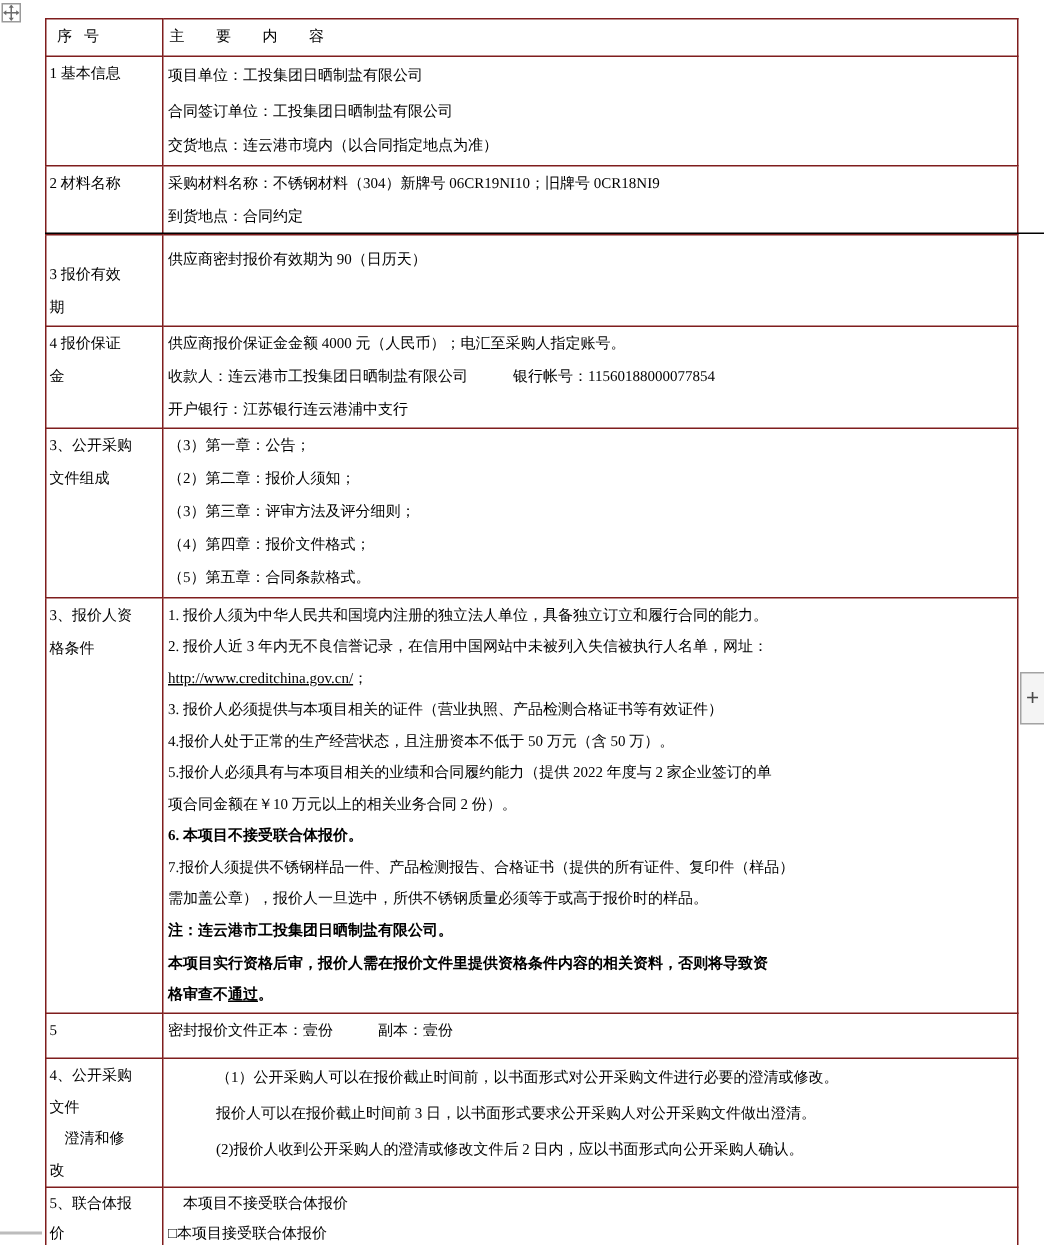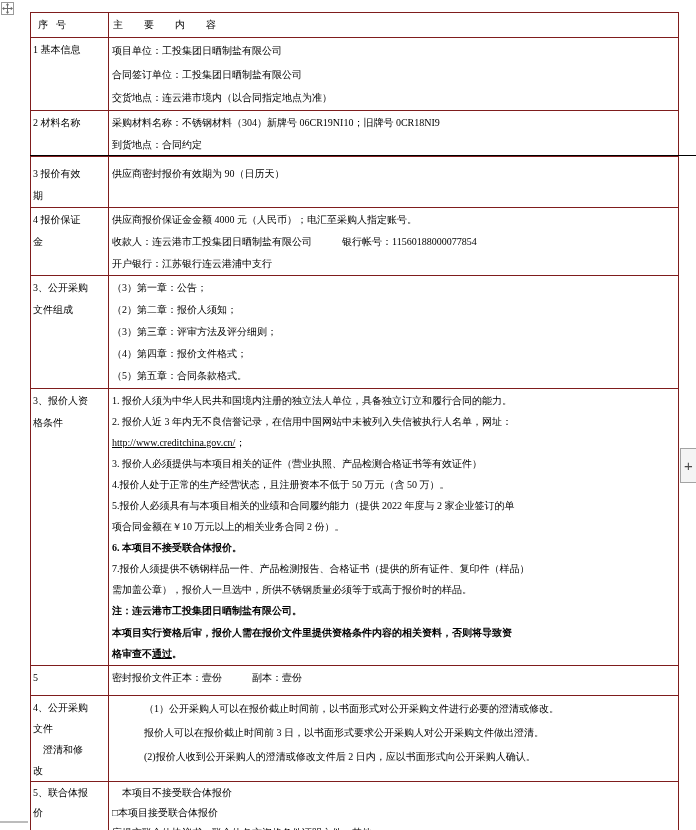--- a/index.html
+++ b/index.html
@@ -81,21 +81,21 @@
       <tr style="height: 44px; padding-left: 16px;">
         <td class="label-cell label-mid">
           <div class="line">2 材料名称</div>
         </td>
         <td class="content-cell" style="line-height: 22px;">
           <div class="line"><span>采购材料名称：不锈钢材料（304）新牌号 06CR19NI10；旧牌号 0CR18NI9</span></div>
           <div class="line"><span>到货地点：合同约定</span></div>
         </td>
       </tr>
       <tr style="height: 45px;">
-        <td class="label-cell" style="padding-top: 6px;">
+        <td class="label-cell" style="padding-top: 16px;">
           <div class="line">3 报价有效</div>
           <div class="line">期</div>
         </td>
         <td class="content-cell" style="line-height: 22px; padding-top: 6px;">
           <div class="line"><span>供应商密封报价有效期为 90（日历天）</span></div>
         </td>
       </tr>
       <tr style="height: 66px;">
         <td class="label-cell label-mid">
           <div class="line">4 报价保证</div>

